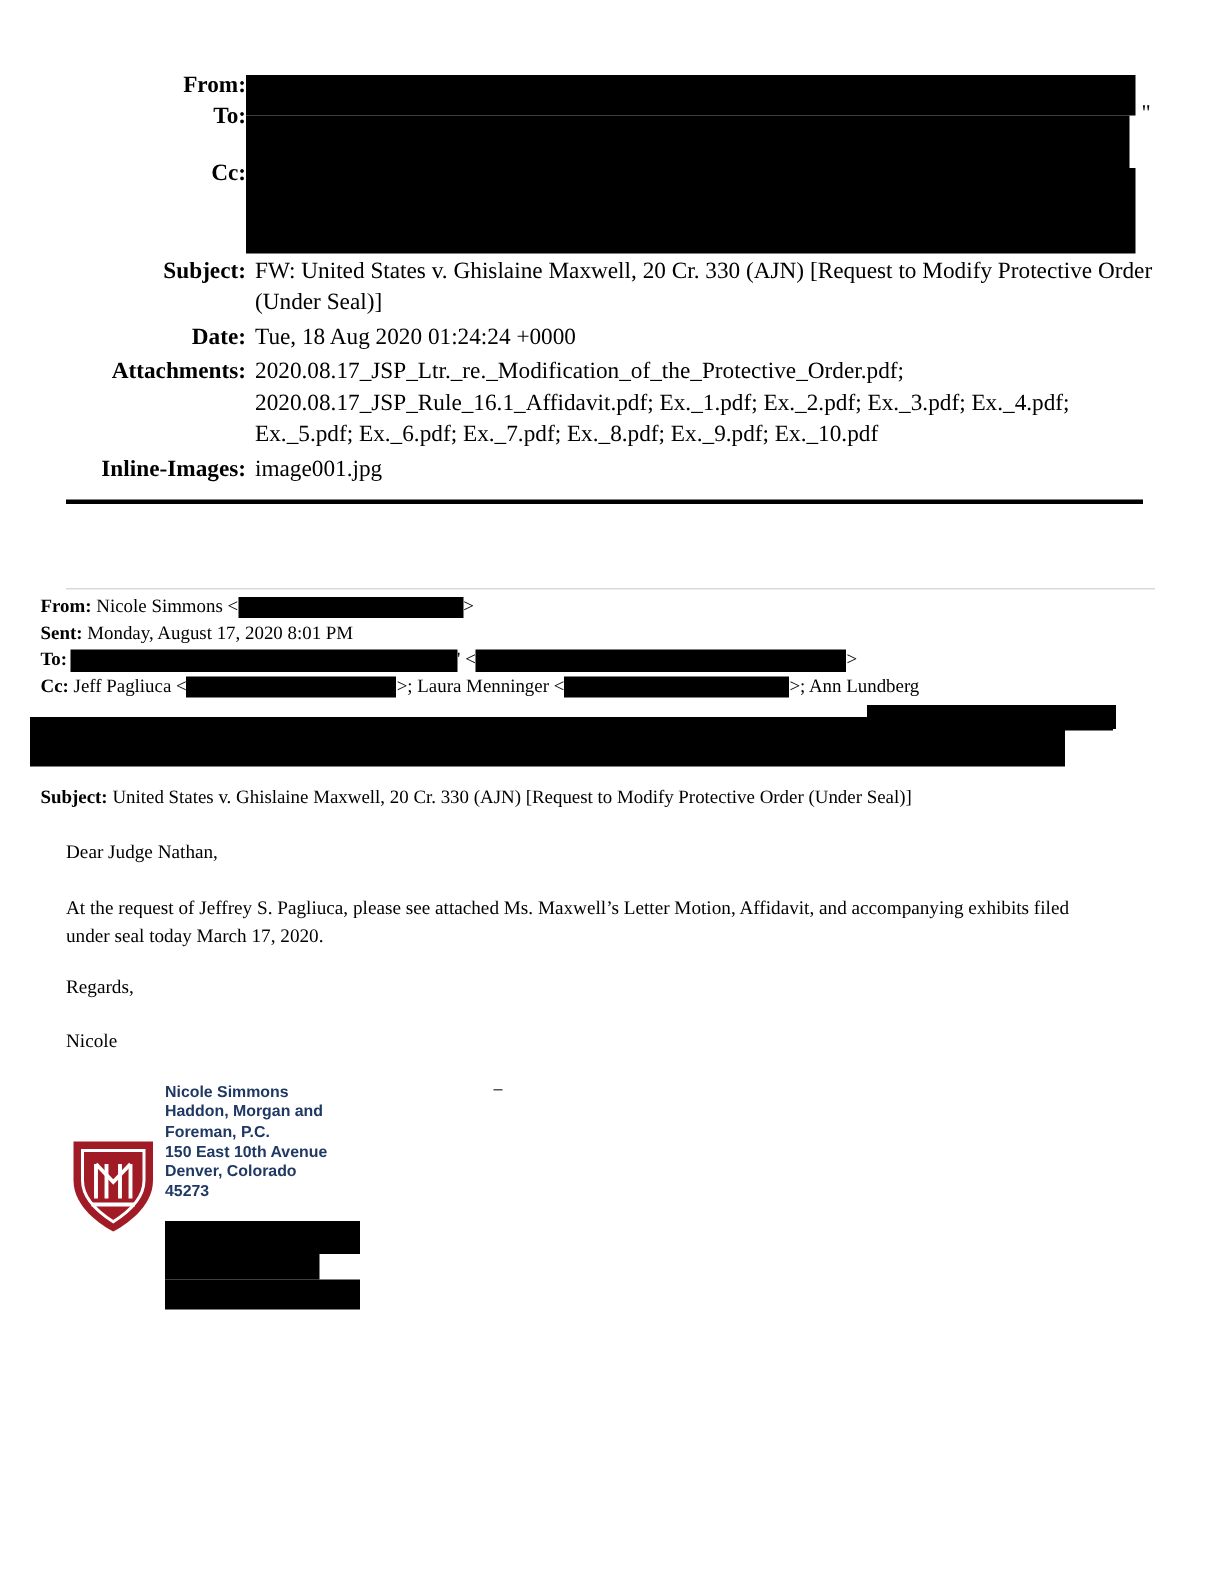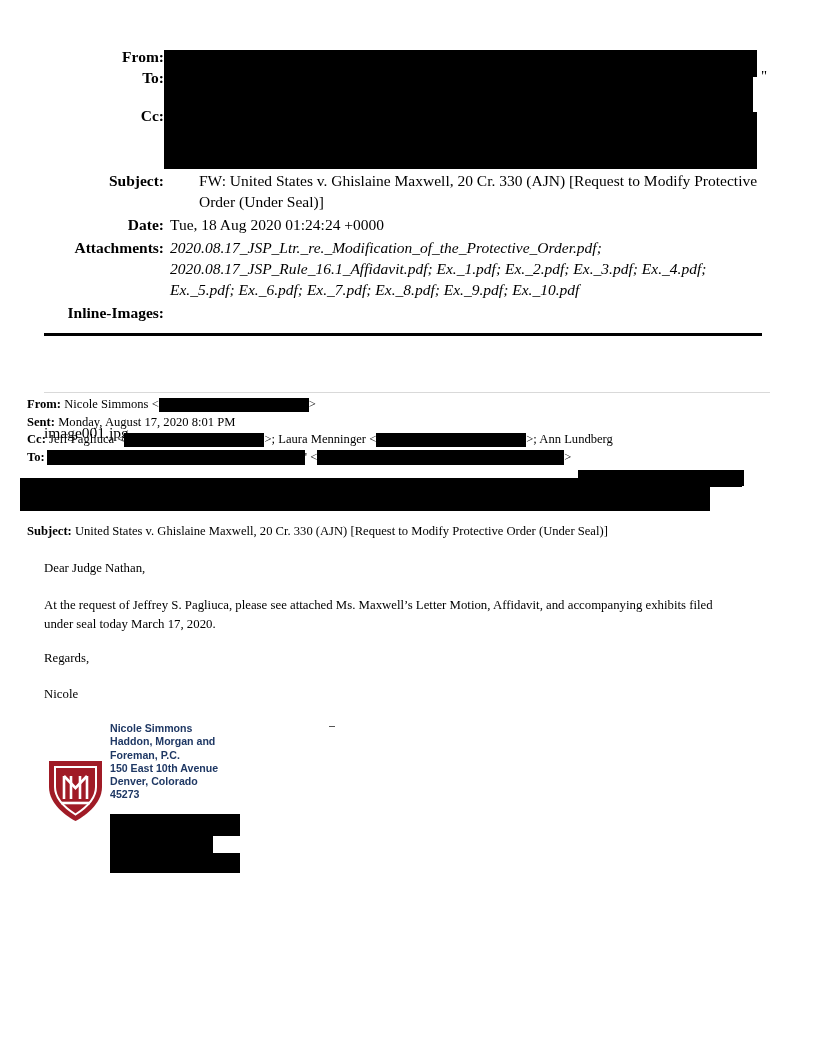--- a/index.html
+++ b/index.html
@@ -157,34 +157,34 @@
       <div class="hvalue"></div>
     </div>
 
     <div class="hrow" style="height:63px;">
       <div class="hlabel">Cc:</div>
       <div class="hvalue"></div>
     </div>
 
     <div class="hrow" style="margin-top:2px;">
       <div class="hlabel">Subject:</div>
-      <div class="hvalue" style="max-width:600px;margin-left:29px;">FW: United States v. Ghislaine Maxwell, 20 Cr. 330 (AJN) [Request to Modify Protective Order (Under Seal)]</div>
+      <div class="hvalue" style="max-width:600px;">FW: United States v. Ghislaine Maxwell, 20 Cr. 330 (AJN) [Request to Modify Protective Order (Under Seal)]</div>
     </div>
 
     <div class="hrow" style="margin-top:2px;">
       <div class="hlabel">Date:</div>
       <div class="hvalue">Tue, 18 Aug 2020 01:24:24 +0000</div>
     </div>
 
     <div class="hrow" style="margin-top:2px;">
       <div class="hlabel">Attachments:</div>
-      <div class="hvalue" style="max-width:574px;font-style:italic;">2020.08.17_JSP_Ltr._re._Modification_of_the_Protective_Order.pdf; 2020.08.17_JSP_Rule_16.1_Affidavit.pdf; Ex._1.pdf; Ex._2.pdf; Ex._3.pdf; Ex._4.pdf; Ex._5.pdf; Ex._6.pdf; Ex._7.pdf; Ex._8.pdf; Ex._9.pdf; Ex._10.pdf</div>
-    </div>
-
-    <div class="hrow" style="margin-top:2px;flex-direction:column;">
+      <div class="hvalue" style="max-width:574px;">2020.08.17_JSP_Ltr._re._Modification_of_the_Protective_Order.pdf; 2020.08.17_JSP_Rule_16.1_Affidavit.pdf; Ex._1.pdf; Ex._2.pdf; Ex._3.pdf; Ex._4.pdf; Ex._5.pdf; Ex._6.pdf; Ex._7.pdf; Ex._8.pdf; Ex._9.pdf; Ex._10.pdf</div>
+    </div>
+
+    <div class="hrow" style="margin-top:2px;">
       <div class="hlabel">Inline-Images:</div>
       <div class="hvalue">image001.jpg</div>
     </div>
   </div>
 
   <div class="bigblock" style="left:164px; top:50px; width:593px; height:27px;"></div>
   <div class="bigblock" style="left:164px; top:77px; width:589px; height:35px;"></div>
   <div class="bigblock" style="left:164px; top:112px; width:593px; height:57px;"></div>
   <div style="position:absolute; left:761px; top:68px; font-family:'Liberation Serif',serif; font-size:15px;">"</div>
 
@@ -197,26 +197,26 @@
       <b>From:</b>
       <span>Nicole Simmons &lt;</span><span class="redact" style="width:150px; height:14px;"></span><span>&gt;</span>
     </div>
 
     <div class="qline">
       <b>Sent:</b>
       <span>Monday, August 17, 2020 8:01 PM</span>
     </div>
 
     <div class="qline">
+      <b>To:</b><span class="redact" style="width:258px; height:15px; margin-left:2px;"></span><span>' &lt;</span><span class="redact" style="width:247px; height:15px;"></span><span>&gt;</span>
+    </div>
+
+    <div class="qline">
       <b>Cc:</b>
       <span>Jeff Pagliuca &lt;</span><span class="redact" style="width:140px; height:14px;"></span><span>&gt;; Laura Menninger &lt;</span><span class="redact" style="width:150px; height:14px;"></span><span>&gt;; Ann Lundberg</span>
-    </div>
-
-    <div class="qline">
-      <b>To:</b><span class="redact" style="width:258px; height:15px; margin-left:2px;"></span><span>' &lt;</span><span class="redact" style="width:247px; height:15px;"></span><span>&gt;</span>
     </div>
   </div>
 
   <div class="bigblock" style="left:578px; top:470px; width:166px; height:16px;"></div>
   <div class="bigblock" style="left:20px; top:478px; width:690px; height:33px;"></div>
   <div class="bigblock" style="left:710px; top:478px; width:32px; height:9px;"></div>
 
   <div class="quoted" style="top:523px;">
     <div class="qline">
       <b>Subject:</b>

